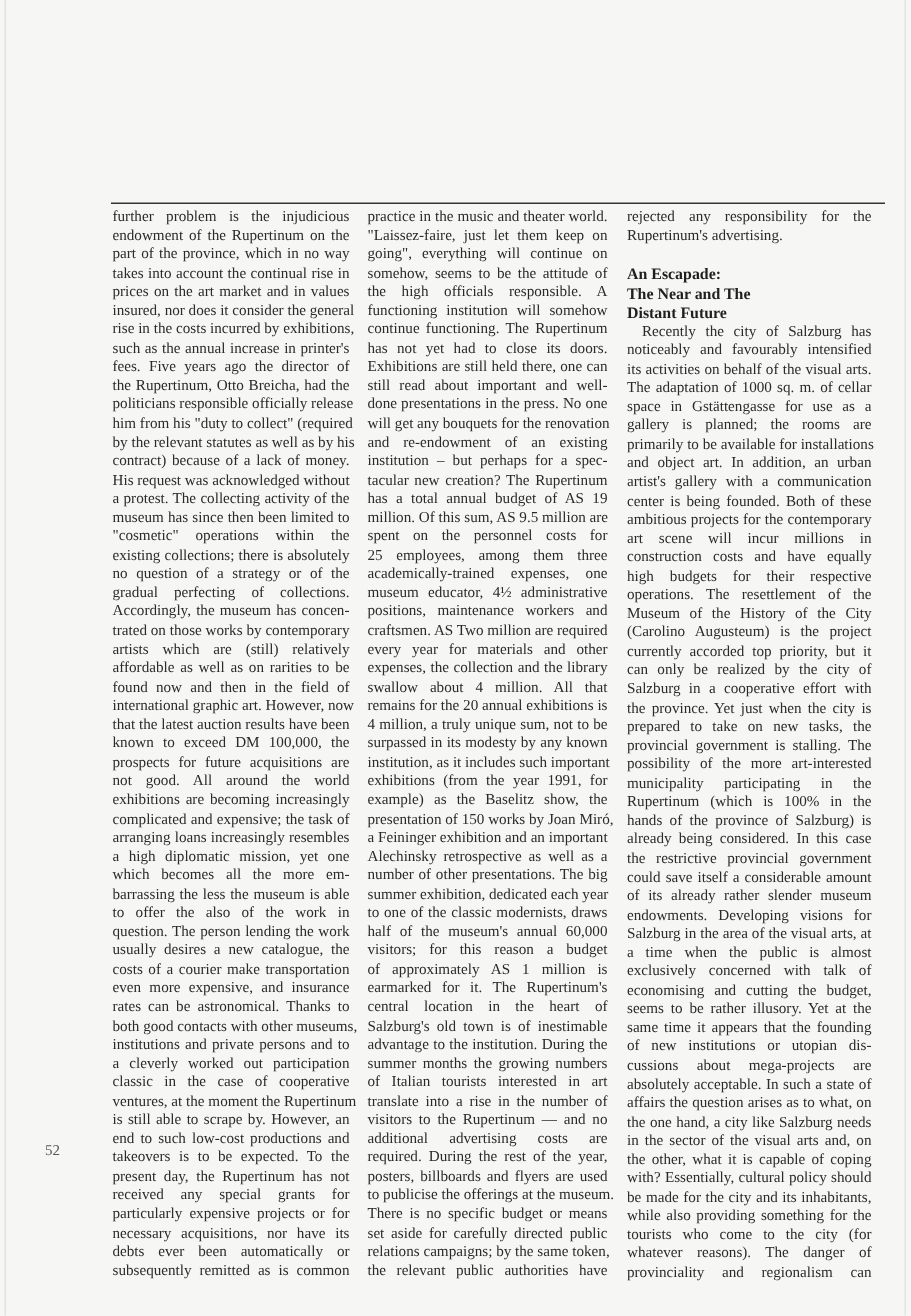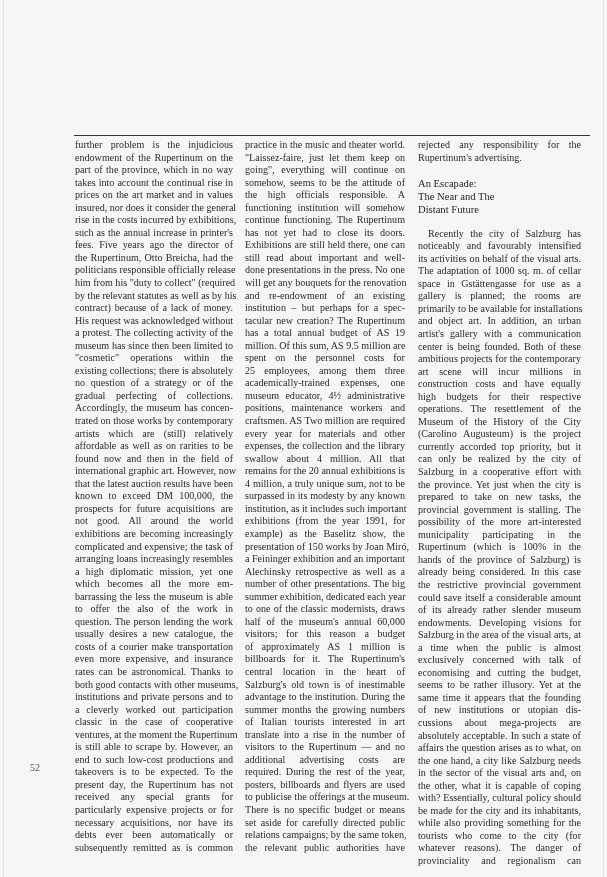--- a/index.html
+++ b/index.html
@@ -67,21 +67,21 @@
       text-align-last: justify;
       height: 12.55px;
     }
     .line.last {
       text-align-last: left;
     }
     .gap {
       height: 12.55px;
     }
     .heading {
-      font-weight: normal;
+      font-weight: bold;
       font-size: 10.6px;
       line-height: 13px;
       color: #1f1f1f;
     }
     .heading .hline {
       display: block;
       white-space: nowrap;
     }
     .page-number {
       position: absolute;
@@ -194,21 +194,21 @@
     <span class="line">example) as the Baselitz show, the</span>
     <span class="line">presentation of 150 works by Joan Miró,</span>
     <span class="line">a Feininger exhibition and an important</span>
     <span class="line">Alechinsky retrospective as well as a</span>
     <span class="line">number of other presentations. The big</span>
     <span class="line">summer exhibition, dedicated each year</span>
     <span class="line">to one of the classic modernists, draws</span>
     <span class="line">half of the museum's annual 60,000</span>
     <span class="line">visitors; for this reason a budget</span>
     <span class="line">of approximately AS 1 million is</span>
-    <span class="line">billboards for it. The Rupertinum's</span>
+    <span class="line">earmarked for it. The Rupertinum's</span>
     <span class="line">central location in the heart of</span>
     <span class="line">Salzburg's old town is of inestimable</span>
     <span class="line">advantage to the institution. During the</span>
     <span class="line">summer months the growing numbers</span>
     <span class="line">of Italian tourists interested in art</span>
     <span class="line">translate into a rise in the number of</span>
     <span class="line">visitors to the Rupertinum — and no</span>
     <span class="line">additional advertising costs are</span>
     <span class="line">required. During the rest of the year,</span>
     <span class="line">posters, billboards and flyers are used</span>
@@ -223,21 +223,21 @@
       <span class="line">rejected any responsibility for the</span>
       <span class="line last">Rupertinum's advertising.</span>
     </div>
   <div class="gap"></div>
   <div class="heading" id="col3-heading">
       <span class="hline">An Escapade:</span>
       <span class="hline">The Near and The</span>
       <span class="hline">Distant Future</span>
     </div>
   <div id="col3-body">
-      <span class="line" style="padding-left: 10px; margin-top: 12px;">Recently the city of Salzburg has</span>
+      <span class="line" style="padding-left: 10px;">Recently the city of Salzburg has</span>
       <span class="line">noticeably and favourably intensified</span>
       <span class="line">its activities on behalf of the visual arts.</span>
       <span class="line">The adaptation of 1000 sq. m. of cellar</span>
       <span class="line">space in Gstättengasse for use as a</span>
       <span class="line">gallery is planned; the rooms are</span>
       <span class="line">primarily to be available for installations</span>
       <span class="line">and object art. In addition, an urban</span>
       <span class="line">artist's gallery with a communication</span>
       <span class="line">center is being founded. Both of these</span>
       <span class="line">ambitious projects for the contemporary</span>

